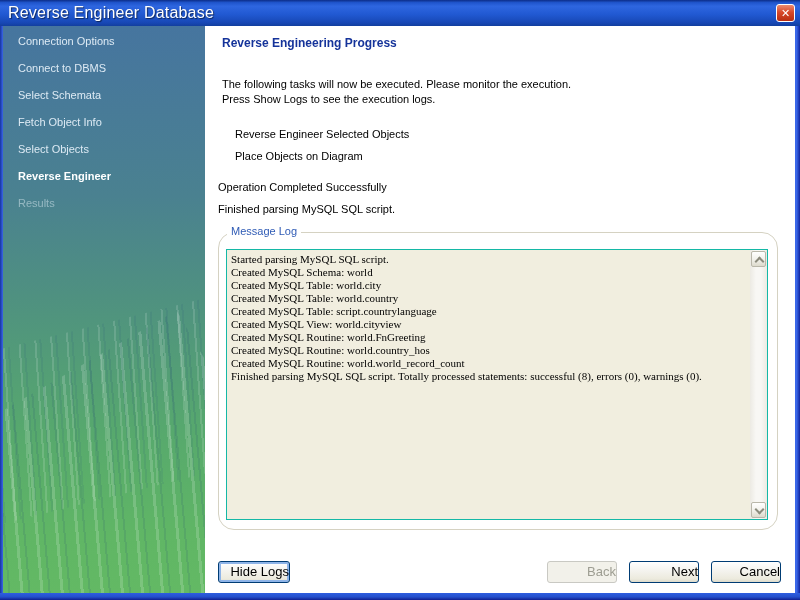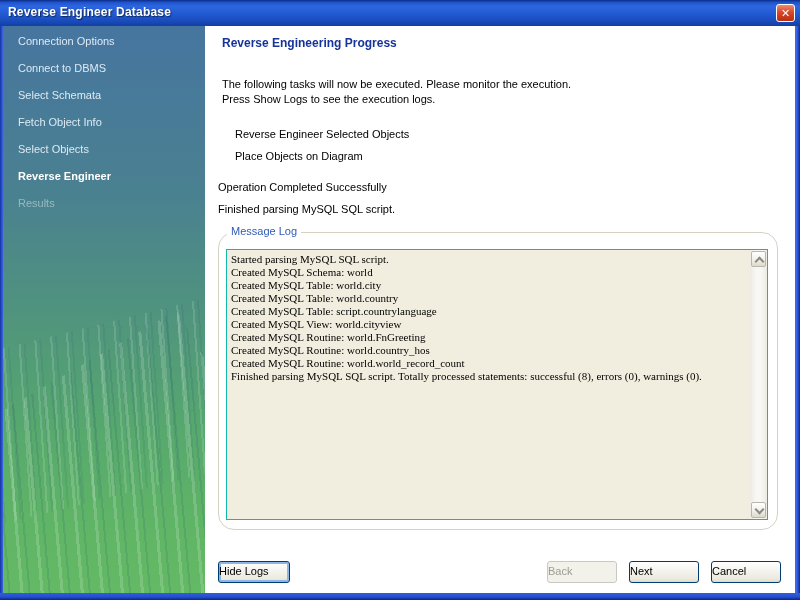--- a/index.html
+++ b/index.html
@@ -6,21 +6,21 @@
   body{width:800px;height:600px;overflow:hidden;font-family:"Liberation Sans","DejaVu Sans",sans-serif;}
   .window{position:relative;width:800px;height:600px;background:#fff;}
 
   
   .titlebar{
     position:absolute;left:0;top:0;width:800px;height:26px;
     background:linear-gradient(to bottom,#0c2d88 0%,#1f55cc 10%,#2e66e0 24%,#2159d2 55%,#1747b4 88%,#123f9e 100%);
   }
   .title-text{
     position:absolute;left:8px;top:0;line-height:25px;
-    color:#fff;font-size:12px;font-weight:bold;letter-spacing:.2px;
+    color:#fff;font-size:16px;font-weight:normal;letter-spacing:.2px;
     text-shadow:1px 1px 1px rgba(0,0,0,.55);white-space:nowrap;text-align:center;
   }
   .close-btn{
     position:absolute;right:5px;top:4px;width:19px;height:18px;
     border:1px solid #fff;border-radius:3px;box-sizing:border-box;
     background:linear-gradient(135deg,#f0997e 0%,#e2573l 40%,#d8492a 45%,#bc3014 100%);
     background:linear-gradient(to bottom,#ec8b70 0%,#d8492a 45%,#b92d10 100%);
     color:#fff;font-size:11px;font-weight:bold;text-align:center;line-height:16px;
     cursor:pointer;
   }
@@ -96,22 +96,22 @@
   .sb-up{top:1px;} .sb-down{bottom:1px;}
   .chev{position:absolute;left:4px;width:5px;height:5px;border:0 solid #8b8b7d;}
   .chev.up{top:6px;border-top-width:2px;border-left-width:2px;transform:rotate(45deg);}
   .chev.down{top:3px;border-bottom-width:2px;border-right-width:2px;transform:rotate(45deg);}
 
   
   .btn{
     position:absolute;top:535px;width:70px;height:22px;box-sizing:border-box;
     border:1px solid #003c74;border-radius:3px;
     background:linear-gradient(to bottom,#ffffff 0%,#f4f3ee 45%,#eceadd 85%,#dcdacb 100%);
-    font-family:"Liberation Sans",sans-serif;font-size:11px;color:#000;
-    text-align:left;line-height:19px;cursor:pointer;
+    font-family:"Liberation Sans",sans-serif;font-size:13px;color:#000;
+    text-align:right;line-height:19px;cursor:pointer;
   }
   .btn-hide{left:13px;width:72px;box-shadow:inset 0 0 0 2px #8eb4e8;}
   .btn-back{left:342px;border-color:#c9c9c3;color:#9d9d92;background:#f2f1ea;cursor:default;}
   .btn-next{left:424px;}
   .btn-cancel{left:506px;}
 </style>
 </head>
 <body>
 
 <div class="window">

